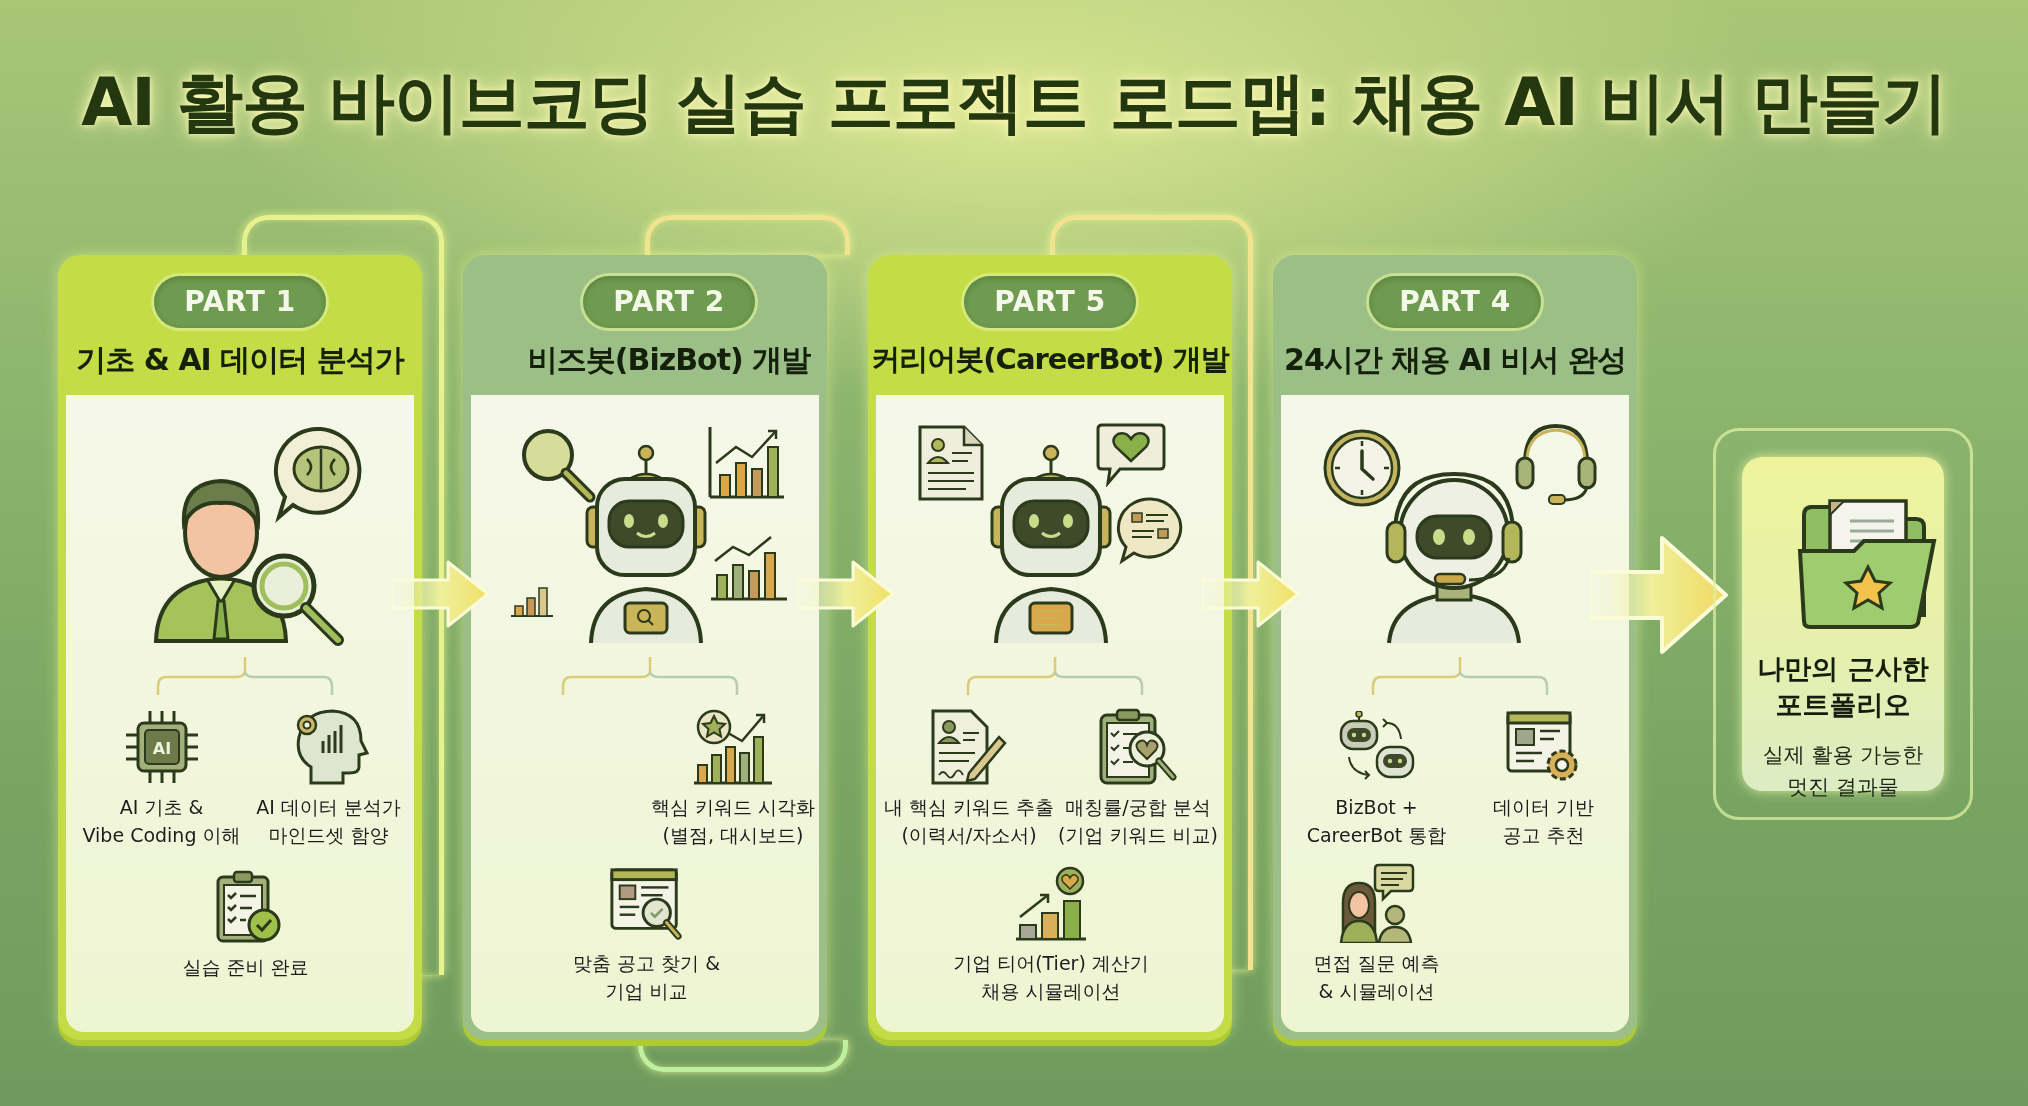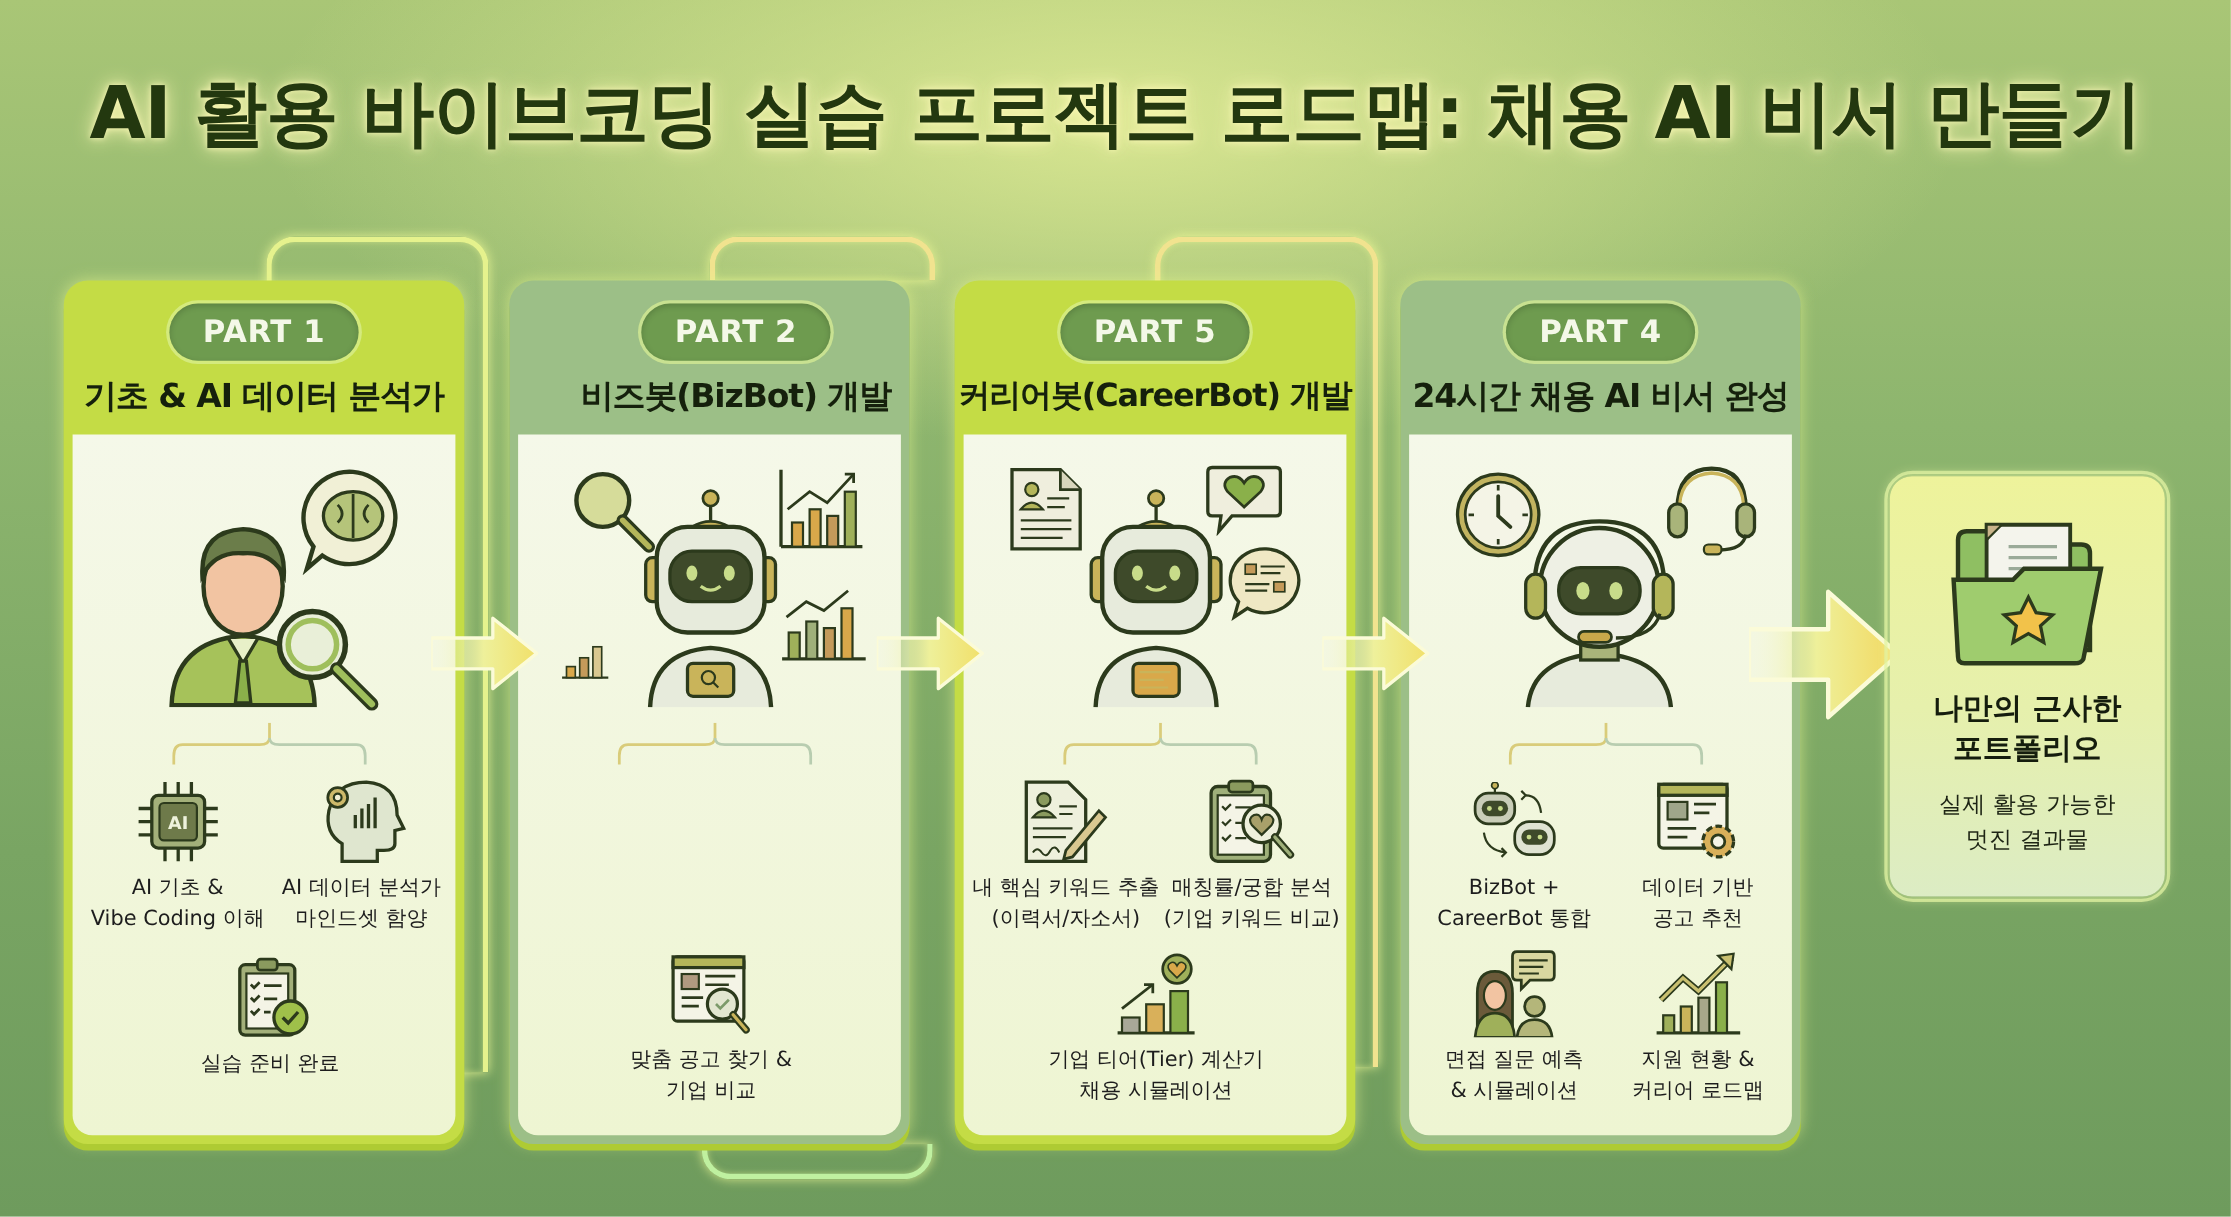--- a/index.html
+++ b/index.html
@@ -64,21 +64,21 @@
   }
   .feat .ico { height: 92px; display: flex; justify-content: center; align-items: flex-end; margin-bottom: 6px; }
 
   
   .arrow { position: absolute; }
 
   
   .final-wrap {
     position: absolute; left: 1713px; top: 428px; width: 260px; height: 392px;
     border-radius: 26px; border: 3px solid rgba(220,240,160,0.75);
-    padding: 2px;
+    padding: 26px;
   }
   .final {
     width: 100%; height: 100%; border-radius: 20px;
     background: linear-gradient(180deg, #eef39b 0%, #e6f0ac 55%, #dcecc4 100%);
     box-shadow: 0 0 12px rgba(240,250,170,0.8);
     text-align: center; position: relative;
   }
   .final-title { position: absolute; left: 0; right: 0; top: 194px; font-size: 27px; font-weight: bold; line-height: 36px; color: #151d0d; }
   .final-sub { position: absolute; left: 0; right: 0; top: 282px; font-size: 21px; line-height: 32px; color: #1d2414; }
 </style>
@@ -240,20 +240,38 @@
         <line x1="2" y1="38" x2="44" y2="38" stroke="#2c3a1c" stroke-width="2"></line>
         <rect x="6" y="28" width="8" height="10" fill="#d9a84a" stroke="#2c3a1c" stroke-width="1.5"></rect>
         <rect x="18" y="20" width="8" height="18" fill="#c49a5a" stroke="#2c3a1c" stroke-width="1.5"></rect>
         <rect x="30" y="10" width="8" height="28" fill="#d9c890" stroke="#2c3a1c" stroke-width="1.5"></rect>
       </svg>
     </div>
     <svg class="branch" viewBox="0 0 178 40" style="left:90px">
       <path d="M89 0 L89 14 Q89 20 80 20 L10 20 Q2 20 2 30 L2 38" fill="none" stroke="#d9cc7a" stroke-width="2.5"></path>
       <path d="M89 14 Q89 20 98 20 L168 20 Q176 20 176 30 L176 38" fill="none" stroke="#b8cdb0" stroke-width="2.5"></path>
     </svg>
+    <div class="feat" style="left:172px; top:300px; width:180px;">
+      <div class="ico">
+        <svg width="82" height="80" viewBox="0 0 82 80">
+          <circle cx="22" cy="20" r="16" fill="#e8e4c4" stroke="#2c3a1c" stroke-width="2.5"></circle>
+          <path d="M22 9 l3.5 7 l7.5 1 l-5.5 5 l1.5 7.5 l-7 -4 l-7 4 l1.5 -7.5 l-5.5 -5 l7.5 -1 Z" fill="#9fb05a" stroke="#2c3a1c" stroke-width="2"></path>
+          <line x1="2" y1="76" x2="80" y2="76" stroke="#2c3a1c" stroke-width="3"></line>
+          <rect x="6" y="58" width="9" height="18" fill="#d9a84a" stroke="#2c3a1c" stroke-width="2"></rect>
+          <rect x="20" y="48" width="9" height="28" fill="#9fb05a" stroke="#2c3a1c" stroke-width="2"></rect>
+          <rect x="34" y="40" width="9" height="36" fill="#d9a84a" stroke="#2c3a1c" stroke-width="2"></rect>
+          <rect x="48" y="46" width="9" height="30" fill="#9fb07a" stroke="#2c3a1c" stroke-width="2"></rect>
+          <rect x="62" y="30" width="9" height="46" fill="#9fb05a" stroke="#2c3a1c" stroke-width="2"></rect>
+          <path d="M36 26 L50 34 L72 8" fill="none" stroke="#2c3a1c" stroke-width="2.5"></path>
+            <path d="M64 8 L72 8 L72 16" fill="none" stroke="#2c3a1c" stroke-width="2.5"></path>
+        </svg>
+      </div>
+      <div>핵심 키워드 시각화</div>
+      <div>(별점, 대시보드)</div>
+    </div>
     <div class="feat" style="left:88px; top:456px;">
       <div class="ico">
         <svg width="78" height="78" viewBox="0 0 80 78">
           <rect x="4" y="4" width="66" height="60" rx="4" fill="#f4f4e6" stroke="#2c3a1c" stroke-width="3"></rect>
           <rect x="4" y="4" width="66" height="10" fill="#b4b65a" stroke="#2c3a1c" stroke-width="3"></rect>
           <rect x="12" y="20" width="16" height="14" fill="#b09a80" stroke="#2c3a1c" stroke-width="2"></rect>
           <g stroke="#2c3a1c" stroke-width="2.5">
               <line x1="34" y1="22" x2="62" y2="22"></line>
               <line x1="34" y1="30" x2="56" y2="30"></line>
               <line x1="12" y1="42" x2="32" y2="42"></line>
@@ -487,36 +505,20 @@
             </g>
           <path d="M6 78 L6 40 Q6 20 22 20 Q38 20 38 40 L38 78" fill="#6b5a3a" stroke="#2c3a1c" stroke-width="2.5"></path>
           <ellipse cx="22" cy="42" rx="10" ry="13" fill="#f2c4a2" stroke="#2c3a1c" stroke-width="2"></ellipse>
           <path d="M4 80 Q6 58 22 58 Q38 58 40 80 Z" fill="#9fb05a" stroke="#2c3a1c" stroke-width="2.5"></path>
           <circle cx="58" cy="52" r="9" fill="#b4b67a" stroke="#2c3a1c" stroke-width="2.5"></circle>
           <path d="M42 80 Q44 64 58 64 Q72 64 74 80 Z" fill="#b4b67a" stroke="#2c3a1c" stroke-width="2.5"></path>
         </svg>
       </div>
       <div>면접 질문 예측</div>
       <div>&amp; 시뮬레이션</div>
-    </div>
-    <div class="feat" style="left:175px; top:456px;">
-      <div class="ico">
-        <svg width="80" height="80" viewBox="0 0 80 80">
-          <line x1="2" y1="76" x2="78" y2="76" stroke="#2c3a1c" stroke-width="3"></line>
-          <rect x="8" y="60" width="10" height="16" fill="#9fb05a" stroke="#2c3a1c" stroke-width="2"></rect>
-          <rect x="24" y="52" width="10" height="24" fill="#c9b45a" stroke="#2c3a1c" stroke-width="2"></rect>
-          <rect x="40" y="44" width="10" height="32" fill="#a8a88a" stroke="#2c3a1c" stroke-width="2"></rect>
-          <rect x="56" y="30" width="10" height="46" fill="#8ab04a" stroke="#2c3a1c" stroke-width="2"></rect>
-          <path d="M6 46 L26 26 L40 38 L70 8" fill="none" stroke="#2c3a1c" stroke-width="6"></path>
-          <path d="M6 46 L26 26 L40 38 L70 8" fill="none" stroke="#c9c070" stroke-width="3"></path>
-          <path d="M58 6 L72 4 L70 18 Z" fill="#c9c070" stroke="#2c3a1c" stroke-width="2"></path>
-        </svg>
-      </div>
-      <div>지원 현황 &amp;</div>
-      <div>커리어 로드맵</div>
     </div>
   </div>
 </div>
 
 <svg class="arrow" style="left:392px; top:558px;" width="100" height="72" viewBox="0 0 100 72">
   <defs>
       <linearGradient id="ag1" x1="0" x2="1">
         <stop offset="0" stop-color="#f6f8d8" stop-opacity="0"></stop>
         <stop offset="0.5" stop-color="#eef09a"></stop>
         <stop offset="1" stop-color="#f1e06a"></stop>

